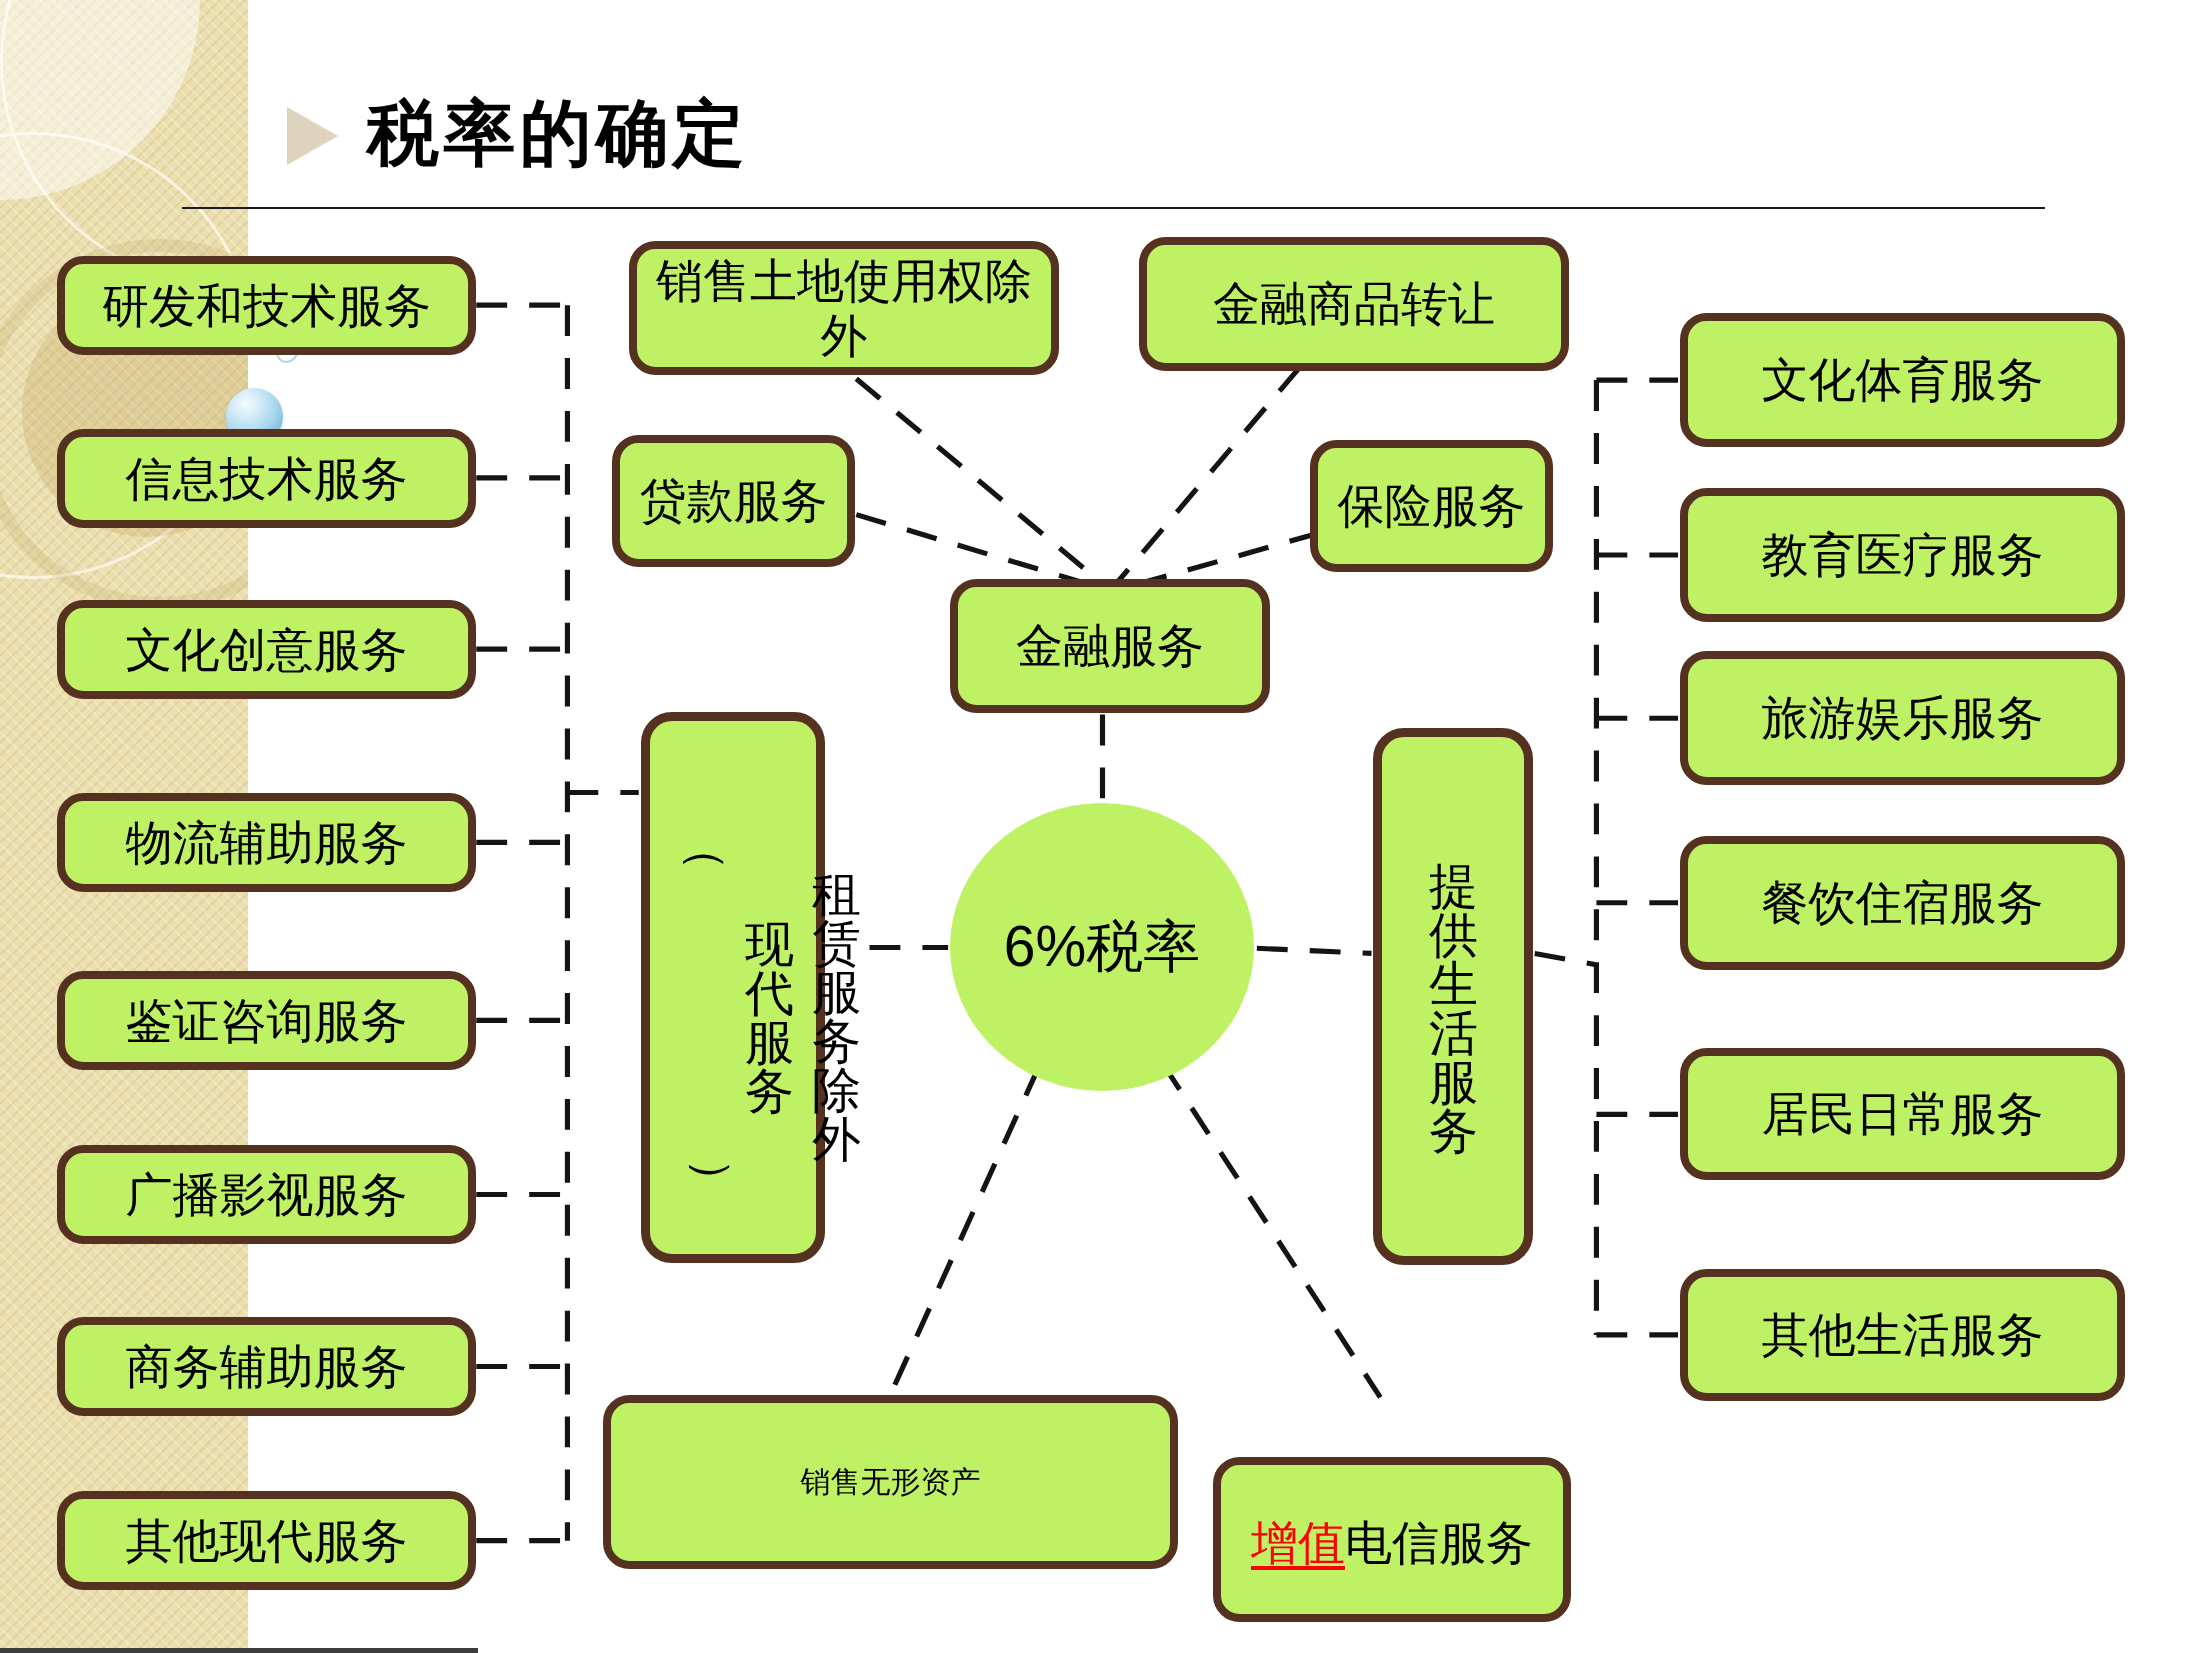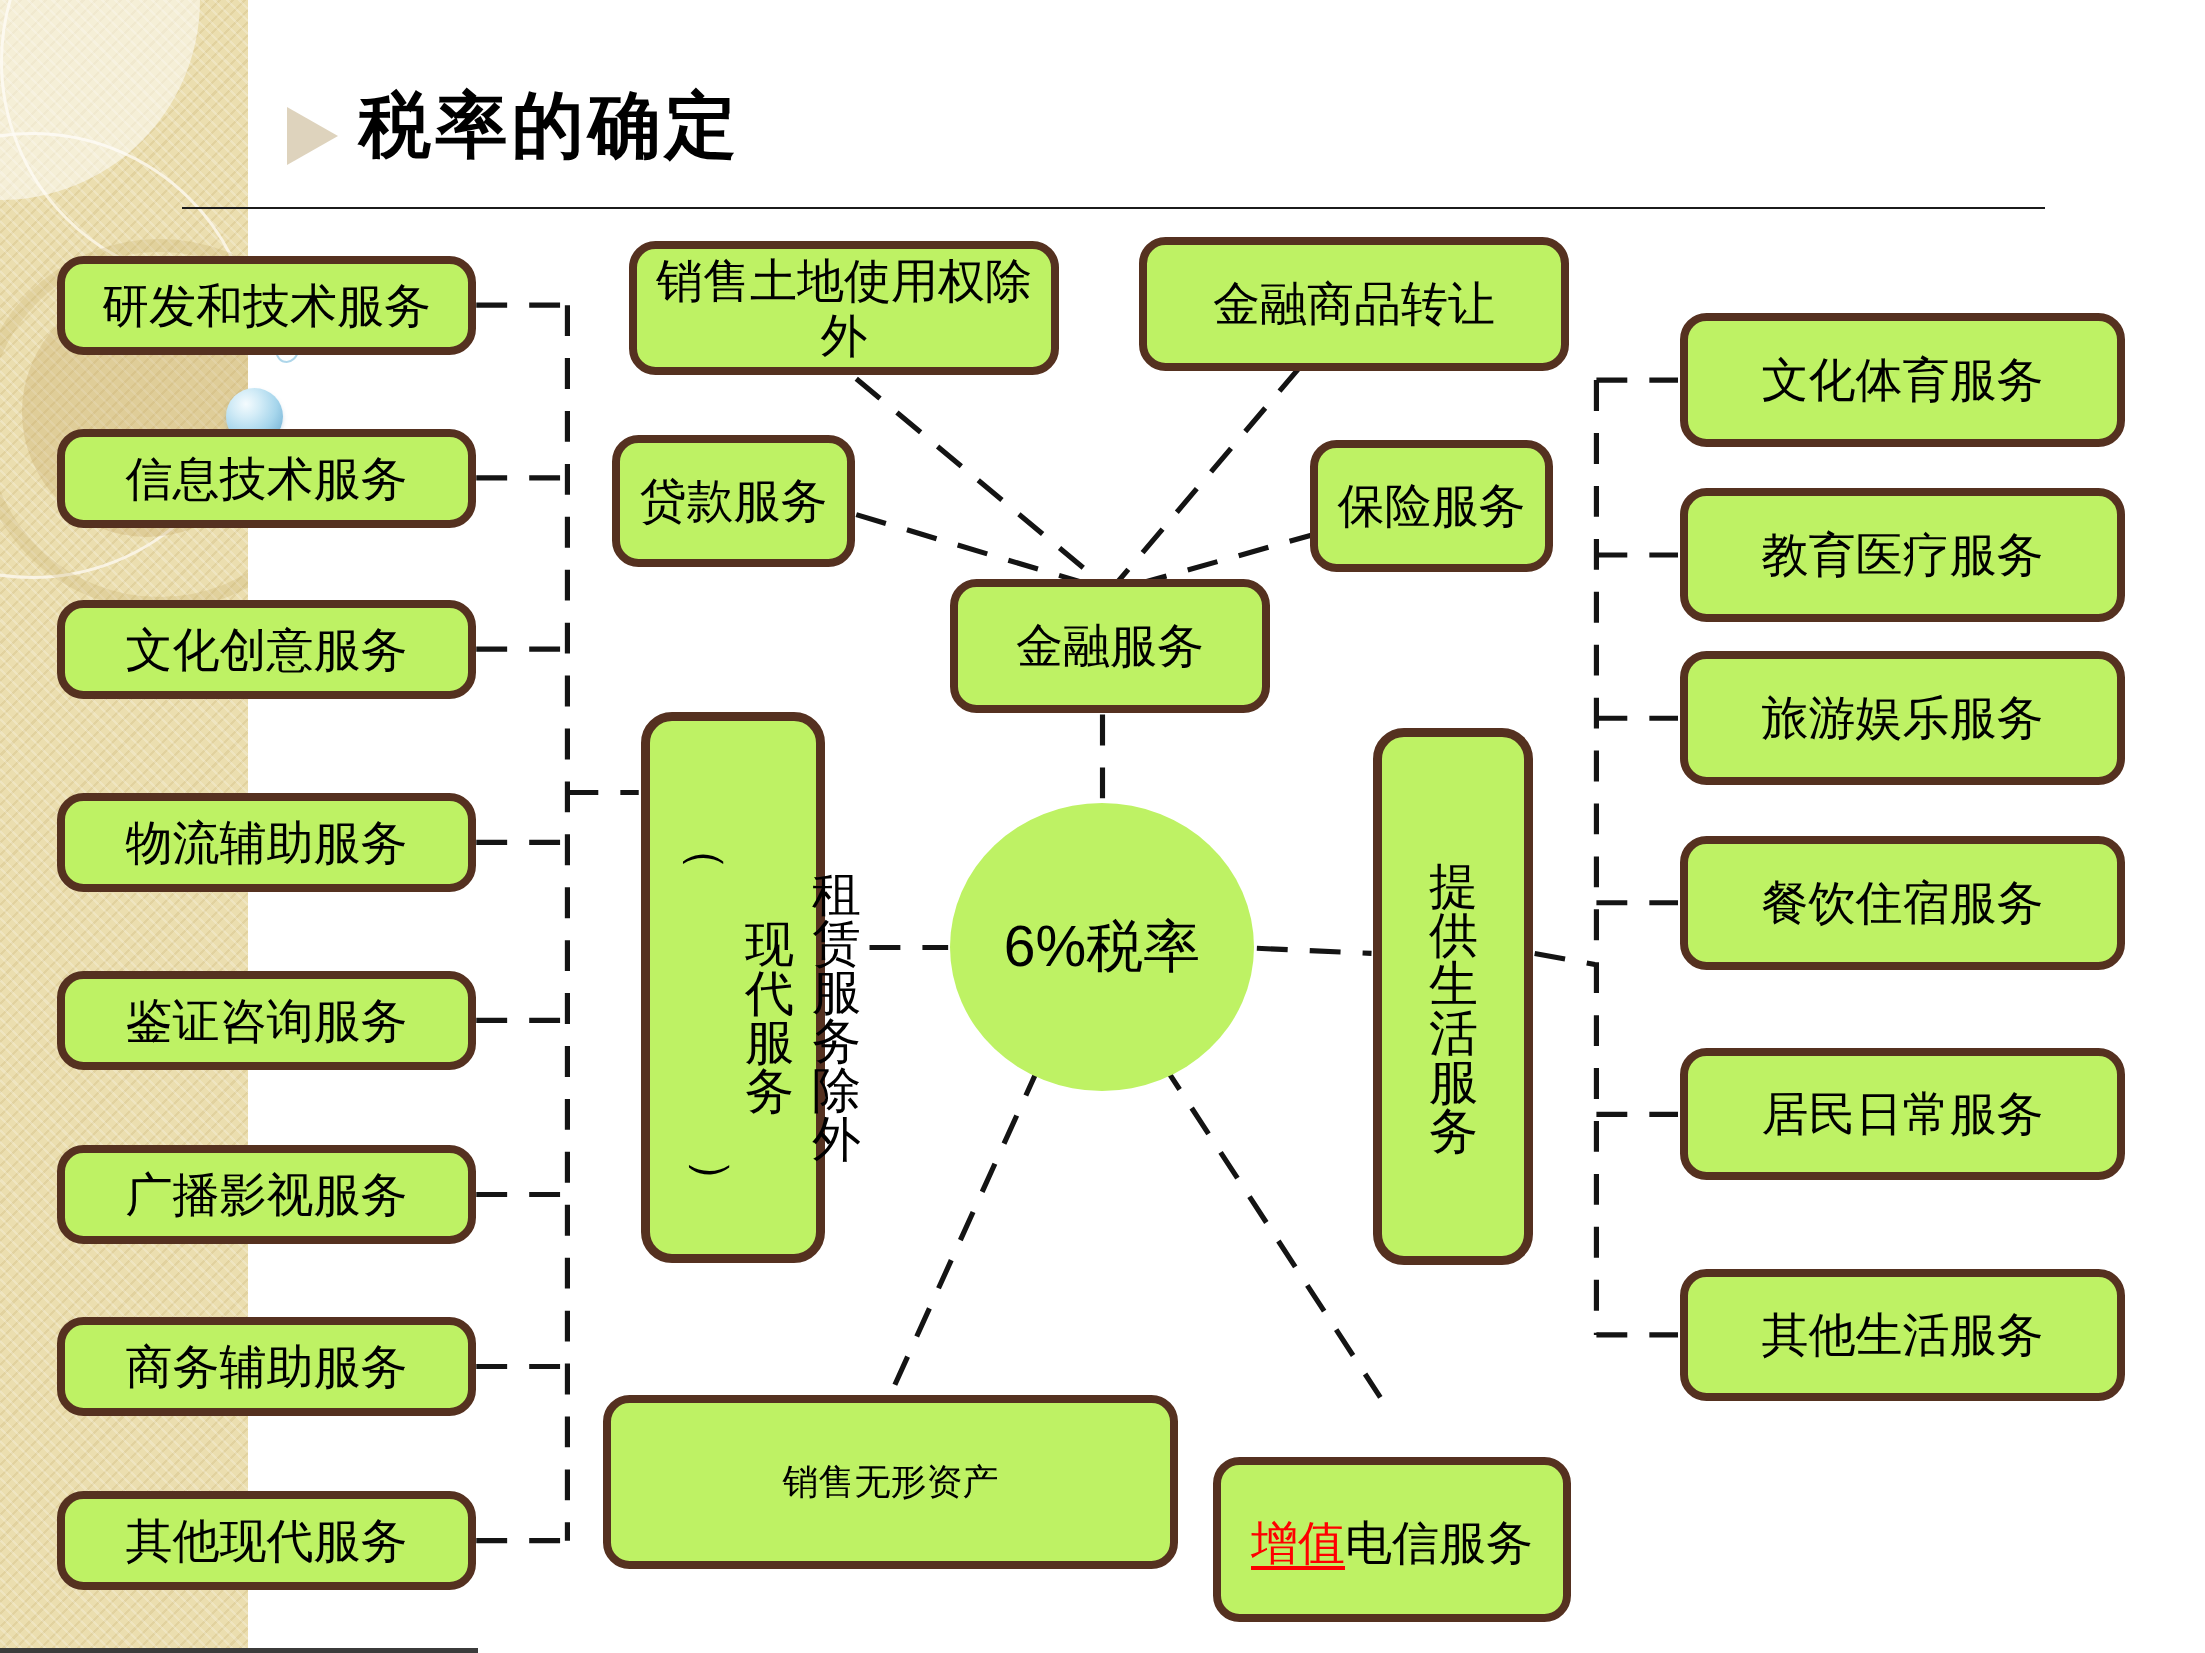--- a/index.html
+++ b/index.html
@@ -32,21 +32,21 @@
   .beadOutline{
     position:absolute;left:275px;top:331px;width:20.6px;height:28px;border-radius:50%;
     border:2.9px solid #aed6ea;transform:rotate(10deg);background:transparent;
   }
   
   .titleTriangle{
     position:absolute;left:287px;top:107px;width:0;height:0;
     border-left:51px solid #ded3bd;border-top:29px solid transparent;border-bottom:29px solid transparent;
   }
   h1.title{
-    position:absolute;left:359px;top:87px;margin:0;
+    position:absolute;left:359px;top:87px;margin:8px;
     font-family:"Liberation Serif", serif;font-weight:700;
     font-size:72px;line-height:1.1;letter-spacing:4.4px;color:#000;
   }
   .rule{position:absolute;left:182px;top:207px;width:1863px;height:2.2px;background:#1b1b1b;}
   
   .node{
     position:absolute;box-sizing:border-box;background:#bef264;
     border:8.8px solid #553120;border-radius:26.5px;
     display:flex;align-items:center;justify-content:center;text-align:center;
     font-size:47px;line-height:1.18;z-index:3;
@@ -216,21 +216,21 @@
 <div class="node" style="left:1680px;top:836px;width:445px;height:134px">
     <span>餐饮住宿服务</span>
   </div>
 <div class="node" style="left:1680px;top:1048px;width:445px;height:132px">
     <span>居民日常服务</span>
   </div>
 <div class="node" style="left:1680px;top:1269px;width:445px;height:132px">
     <span>其他生活服务</span>
   </div>
 
-<div class="node" style="left:603px;top:1395px;width:575px;height:174px;font-size:36px">
+<div class="node" style="left:603px;top:1395px;width:575px;height:174px;font-size:30px">
   <span class="two">
     <span style="display:block">销售无形资产</span>
   </span>
 </div>
 <div class="node" style="left:1213px;top:1457px;width:358px;height:165px;align-items:flex-start;padding-top:50px">
   <span class="telecomLine">
     <span class="redUnder">增值</span>
     <span>电信服务</span>
   </span>
 </div>

